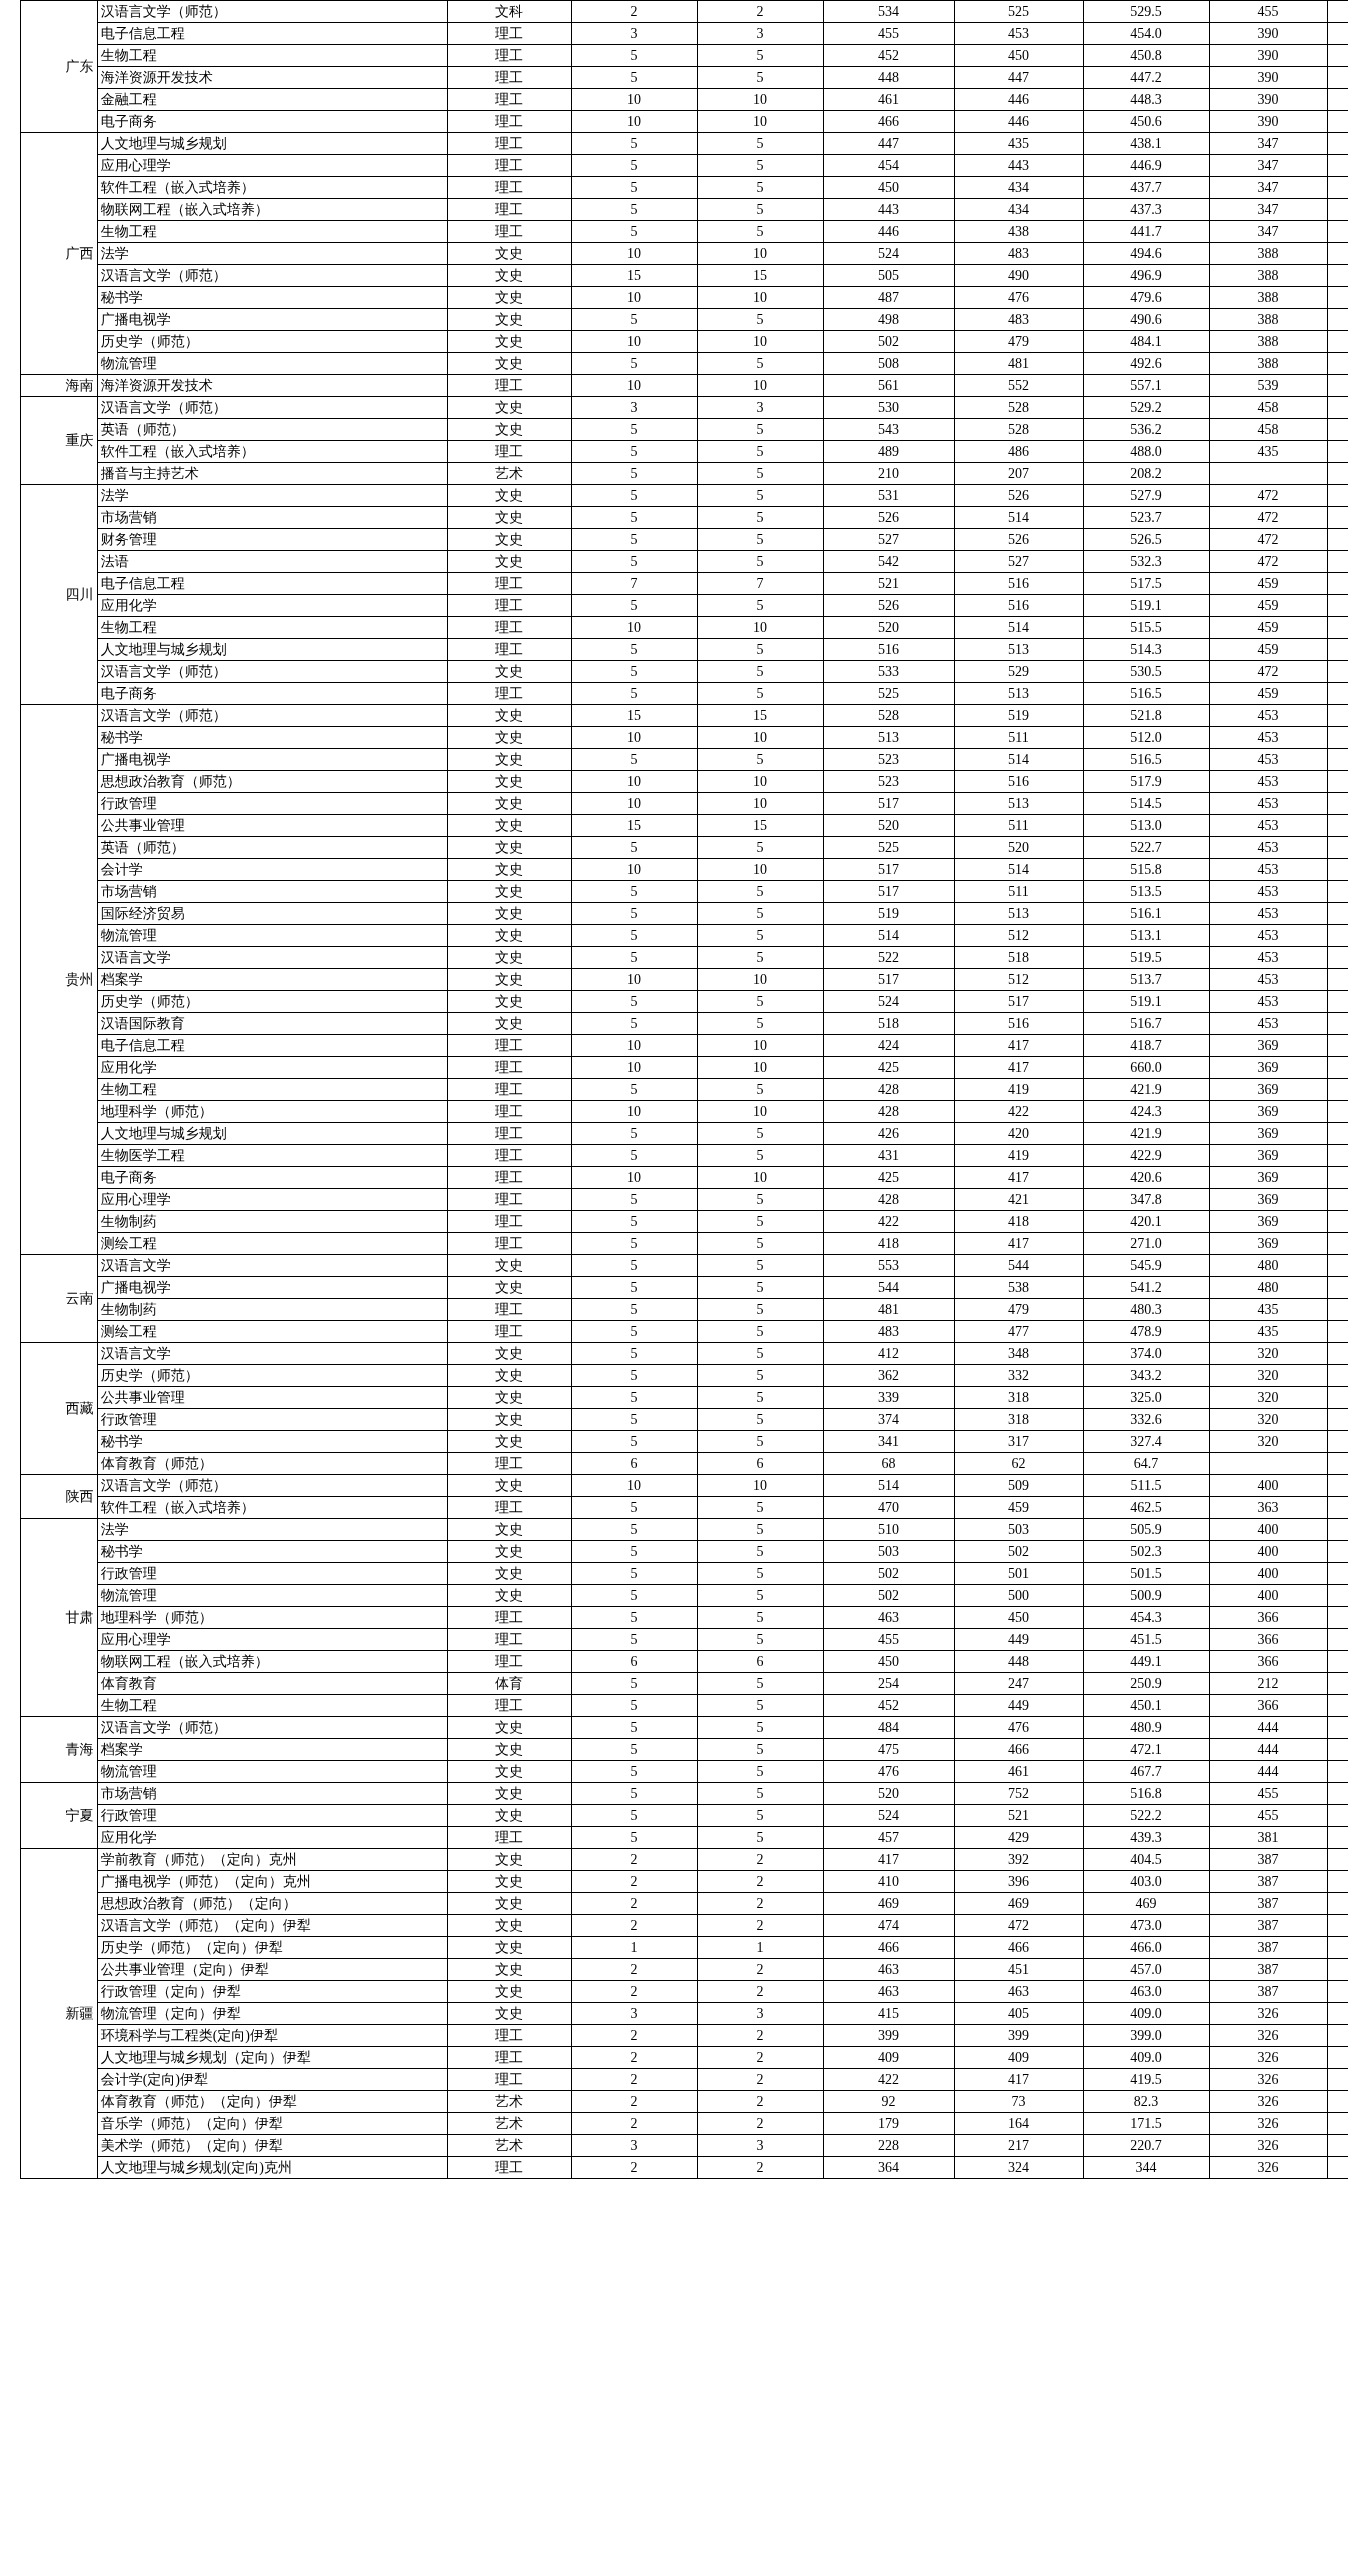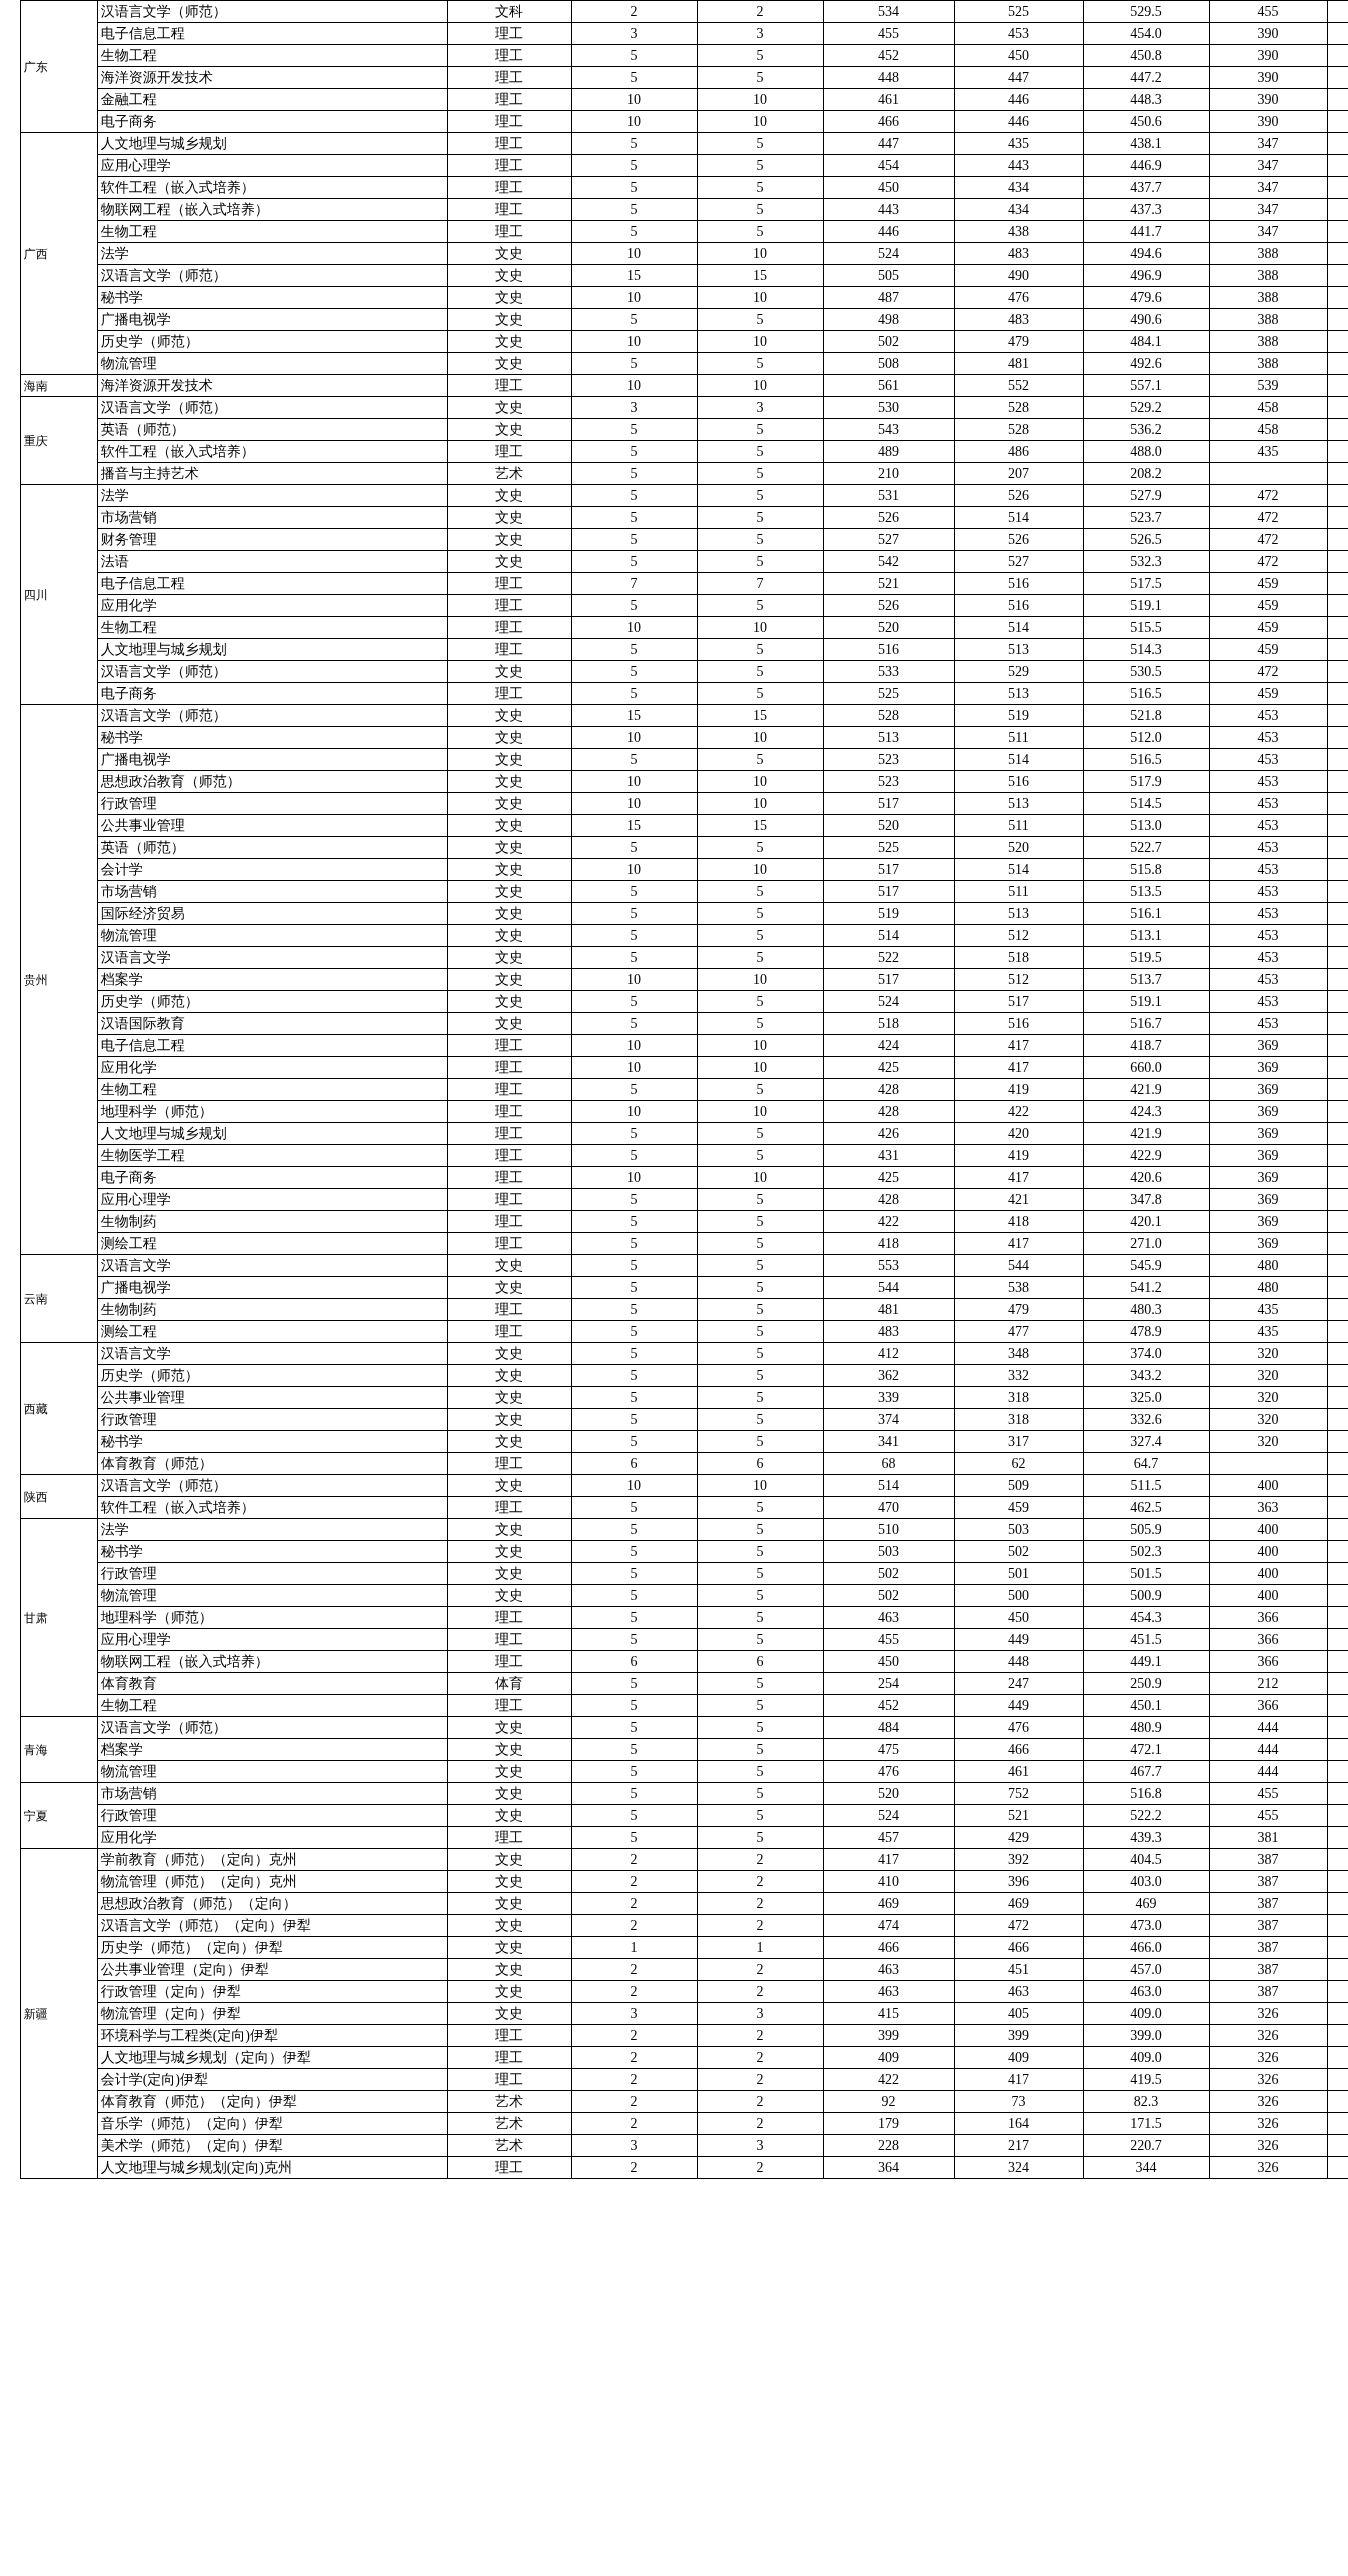--- a/index.html
+++ b/index.html
@@ -36,23 +36,23 @@
 
   table.adm td {
     border: 0.5px solid #000000;
     height: 21px;
     line-height: 20px;
     padding: 0 3.1px;
     overflow: hidden;
     white-space: nowrap;
   }
   td.prov {
-    text-align: left;
+    text-align: right;
     vertical-align: middle;
-    font-size: 12px;
+    font-size: 14px;
   }
   td.major {
     text-align: left;
     padding-left: 5.2px;
   }
   td.num, td.type, td.note {
     text-align: center;
   }
 </style>
 </head>
@@ -1015,21 +1015,21 @@
           <td class="type">文史</td>
           <td class="num">2</td>
           <td class="num">2</td>
           <td class="num">417</td>
           <td class="num">392</td>
           <td class="num">404.5</td>
           <td class="num">387</td>
           <td class="note"></td>
         </tr>
         <tr>
-          <td class="major">物流管理（师范）（定向）克州</td>
+          <td class="major">广播电视学（师范）（定向）克州</td>
           <td class="type">文史</td>
           <td class="num">2</td>
           <td class="num">2</td>
           <td class="num">410</td>
           <td class="num">396</td>
           <td class="num">403.0</td>
           <td class="num">387</td>
           <td class="note"></td>
         </tr>
         <tr>

